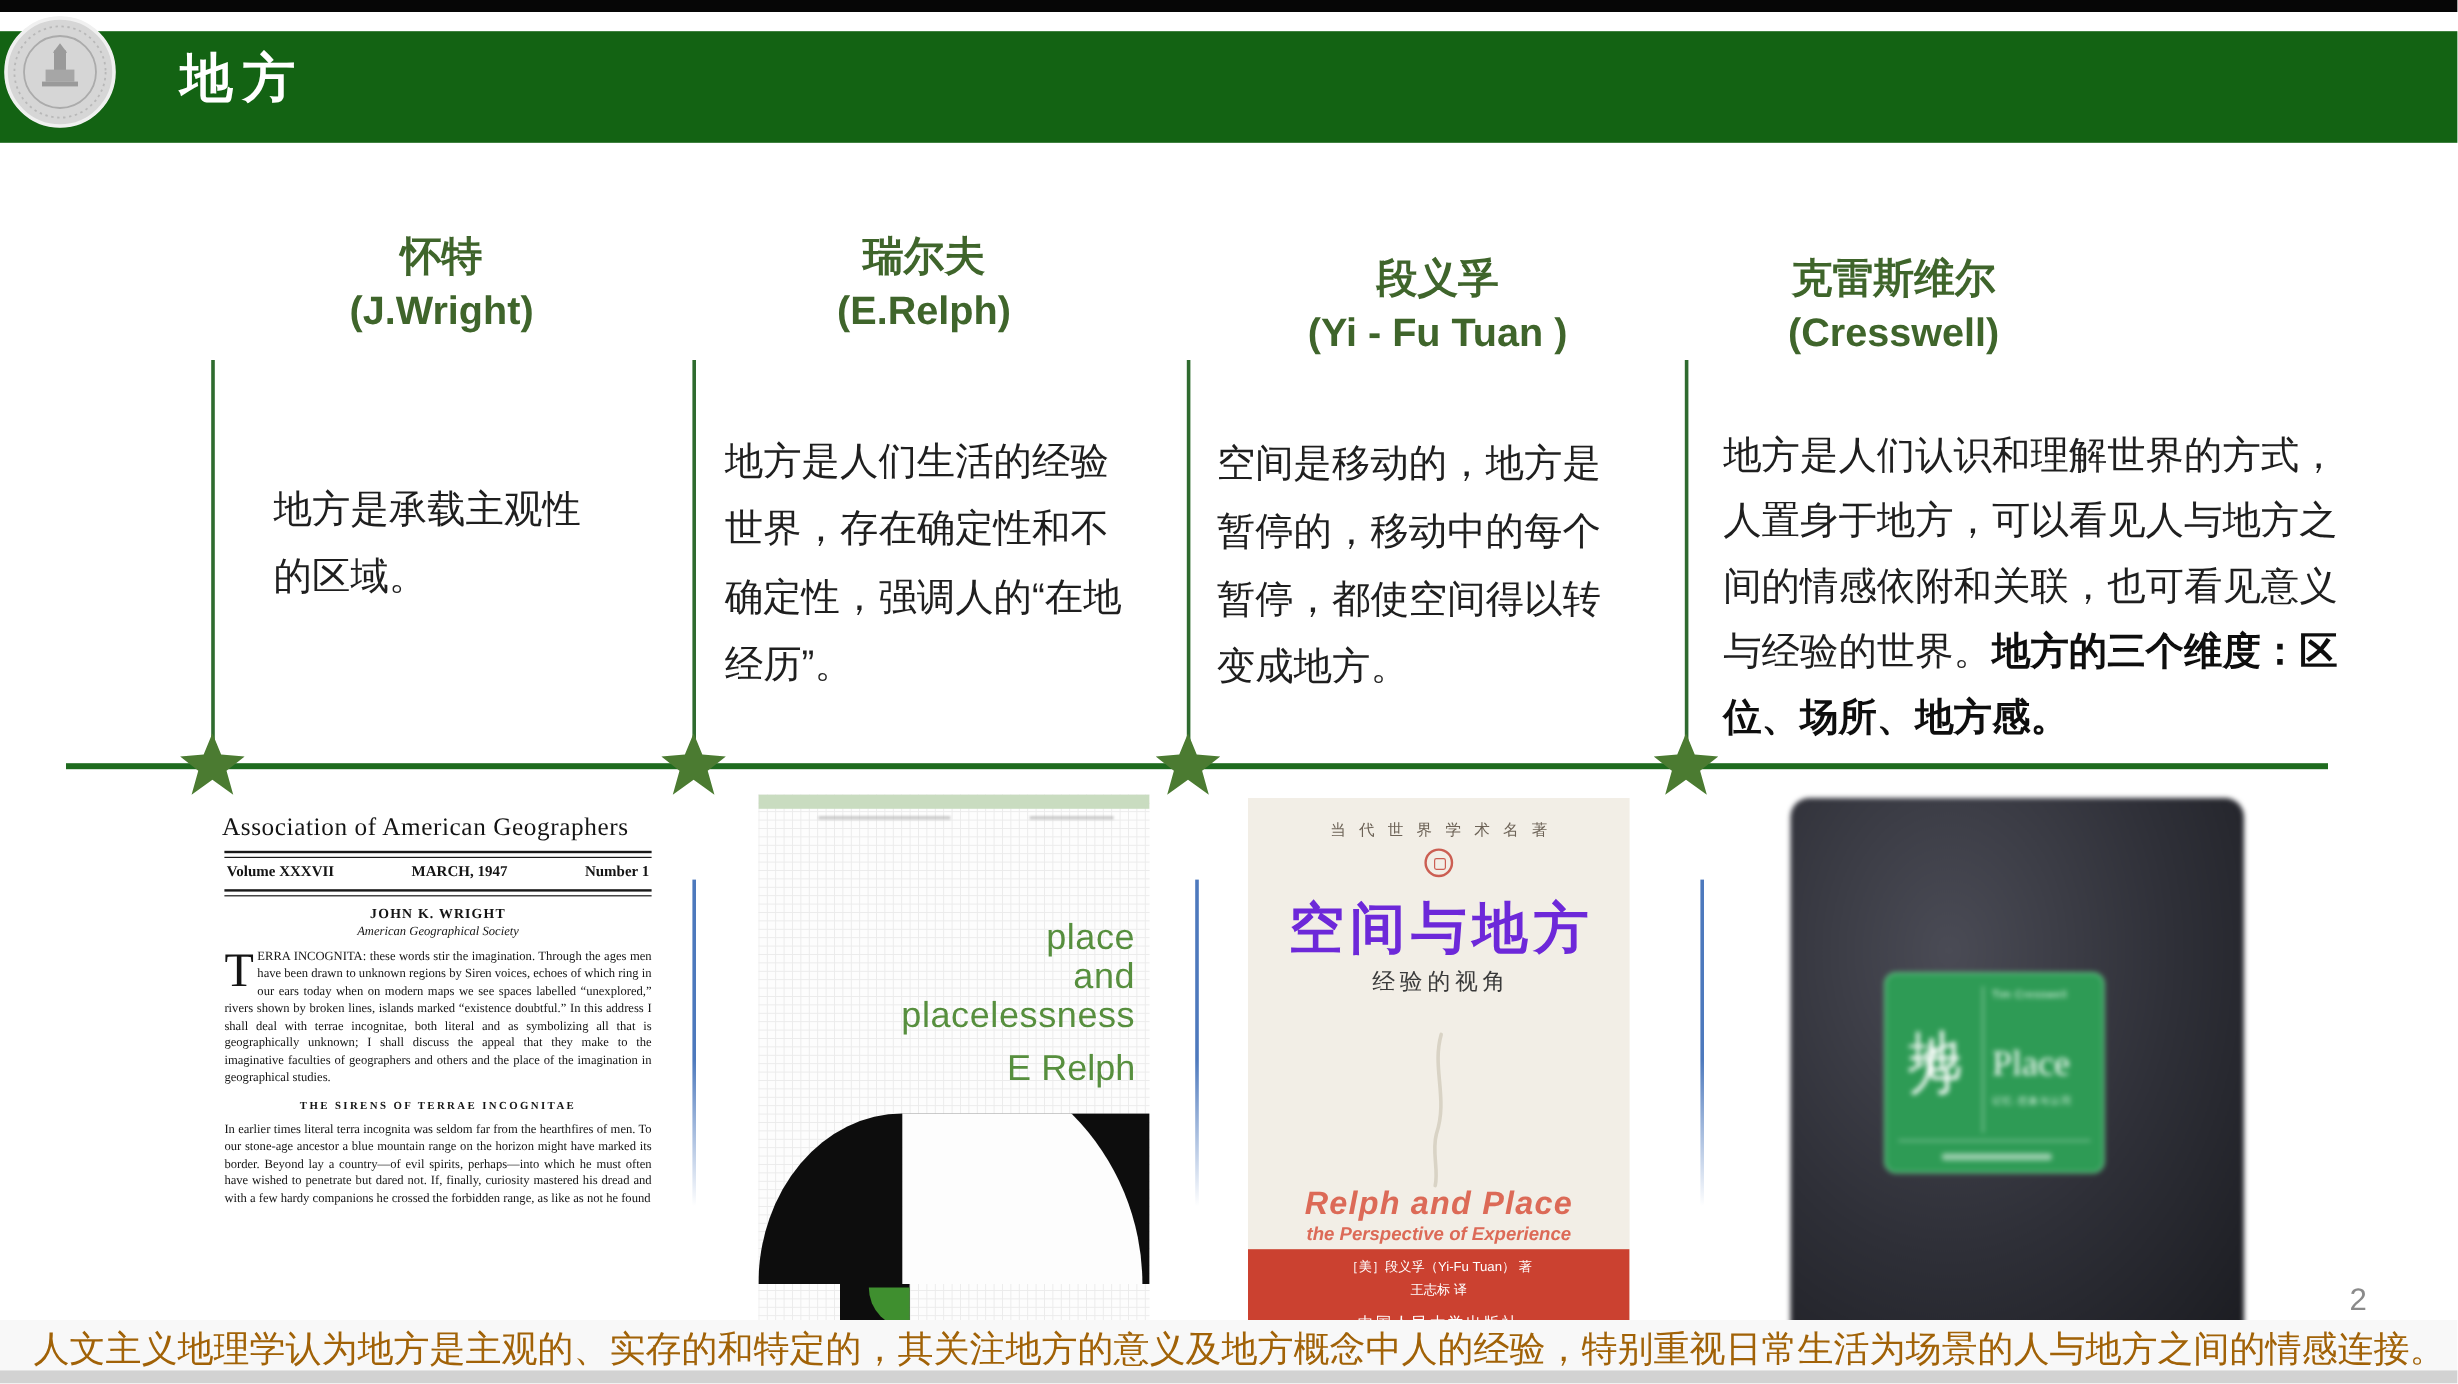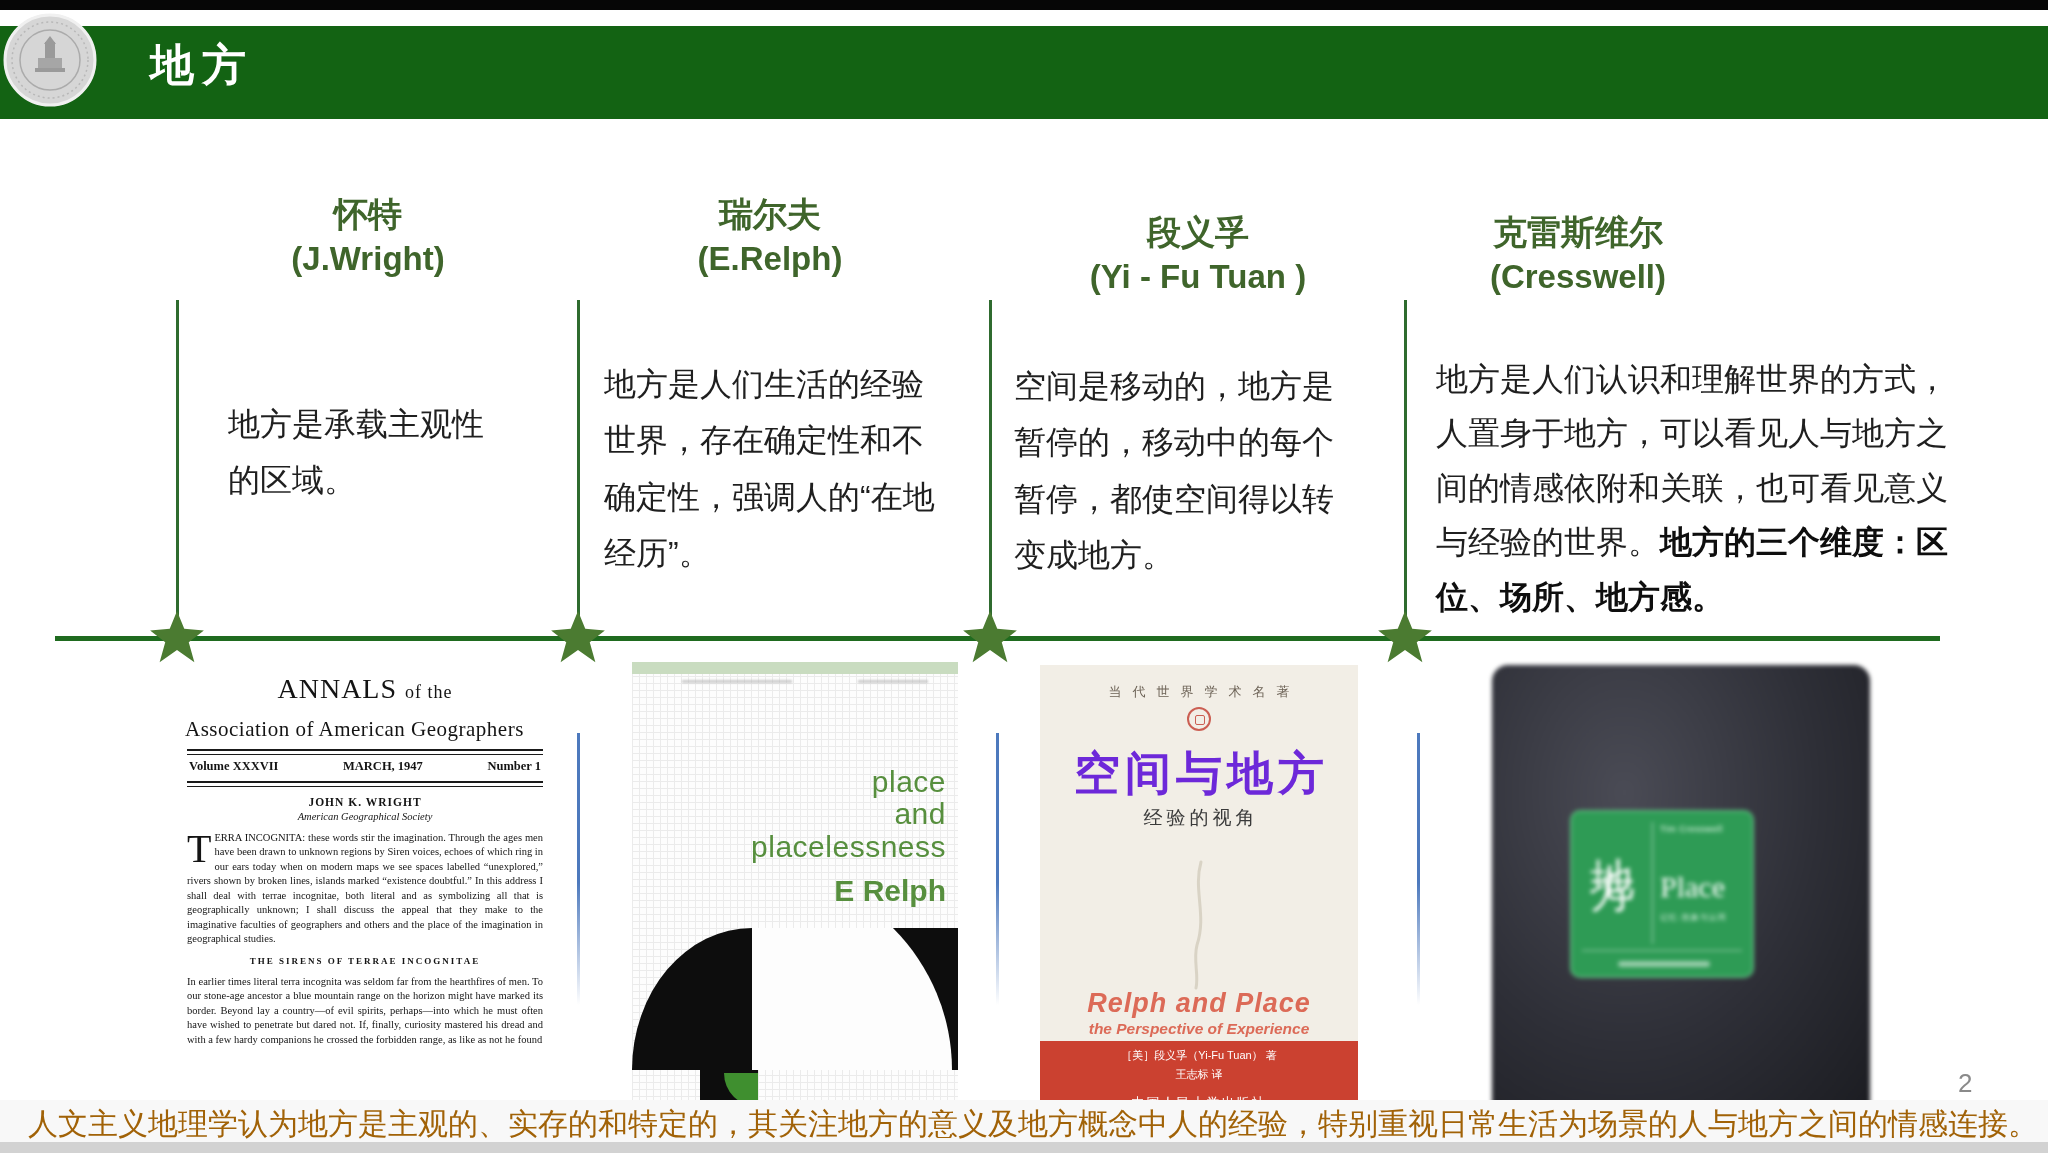--- a/index.html
+++ b/index.html
@@ -39,21 +39,21 @@
 .b1-head2{font-size:9px;font-weight:bold;text-align:center;letter-spacing:2px;margin-top:9px}
 .b1-fade{left:185px;top:1050px;width:360px;height:72px;background:linear-gradient(rgba(255,255,255,0),#ffffff 85%)}
 
 .book2{left:632px;top:662px;width:326px;height:462px;background:#fdfdfd;overflow:hidden;
 background-image:linear-gradient(#ebebeb 1px,transparent 1px),linear-gradient(90deg,#ebebeb 1px,transparent 1px);
 background-size:7px 7px}
 .b2-topstrip{position:absolute;left:0;top:0;width:326px;height:12px;background:#c9dcc0}
 .b2-caption{position:absolute;top:18px;height:3px;background:#b9b9b9;opacity:.7;filter:blur(1px)}
 .b2-titleblock{position:absolute;right:12px;top:104px;text-align:right;color:#578f3e;font-weight:normal;
 font-size:30px;line-height:1.08;letter-spacing:.5px}
-.b2-author{position:absolute;right:12px;top:212px;text-align:right;color:#578f3e;font-weight:bold;font-size:30px}
+.b2-author{position:absolute;right:12px;top:212px;text-align:right;color:#578f3e;font-weight:normal;font-size:30px}
 .b2-design{position:absolute;left:0;top:266px;width:326px;height:196px}
 .b2-blackA{position:absolute;left:0;top:0;width:120px;height:142px;background:#0d0d0d;border-top-left-radius:100% 100%}
 .b2-blackB{position:absolute;left:120px;top:0;width:206px;height:142px;background:#0d0d0d;overflow:hidden}
 .b2-whiteq{position:absolute;left:-200px;top:-58px;width:400px;height:400px;border-radius:50%;background:#fdfdfd}
 .b2-blackC{position:absolute;left:68px;top:142px;width:58px;height:56px;background:#0d0d0d}
 .b2-greenq{position:absolute;right:0;top:3px;width:34px;height:34px;background:#3f8f2f;border-bottom-left-radius:100% 100%}
 
 .book3{left:1040px;top:665px;width:318px;height:452px;background:#f2eee6;overflow:hidden}
 .b3-series{position:absolute;left:0;top:18px;width:318px;text-align:center;font-size:13px;color:#6d6357;letter-spacing:11px;text-indent:11px}
 .b3-seal{position:absolute;left:50%;margin-left:-12px;top:42px;width:24px;height:24px;border:2px solid #c23b2e;border-radius:50%;opacity:.8}
@@ -141,24 +141,20 @@
 <div class="abs timeline"></div>
 <div class="abs star" style="left:149px"></div>
 <div class="abs star" style="left:550px"></div>
 <div class="abs star" style="left:962px"></div>
 <div class="abs star" style="left:1377px"></div>
 <div class="abs bline" style="left:577px"></div>
 <div class="abs bline" style="left:996px"></div>
 <div class="abs bline" style="left:1417px"></div>
 
 <div class="abs book1">
-  <div class="b1-mast1">
-    <span>ANNALS</span>
-    <span class="small">of the</span>
-  </div>
   <div class="b1-mast2">Association of American Geographers</div>
   <div class="b1-rule"></div>
   <div class="b1-vol">
     <span>Volume XXXVII</span>
     <span>MARCH, 1947</span>
     <span>Number 1</span>
   </div>
   <div class="b1-rule"></div>
   <div class="b1-author">JOHN K. WRIGHT</div>
   <div class="b1-affil">American Geographical Society</div>

